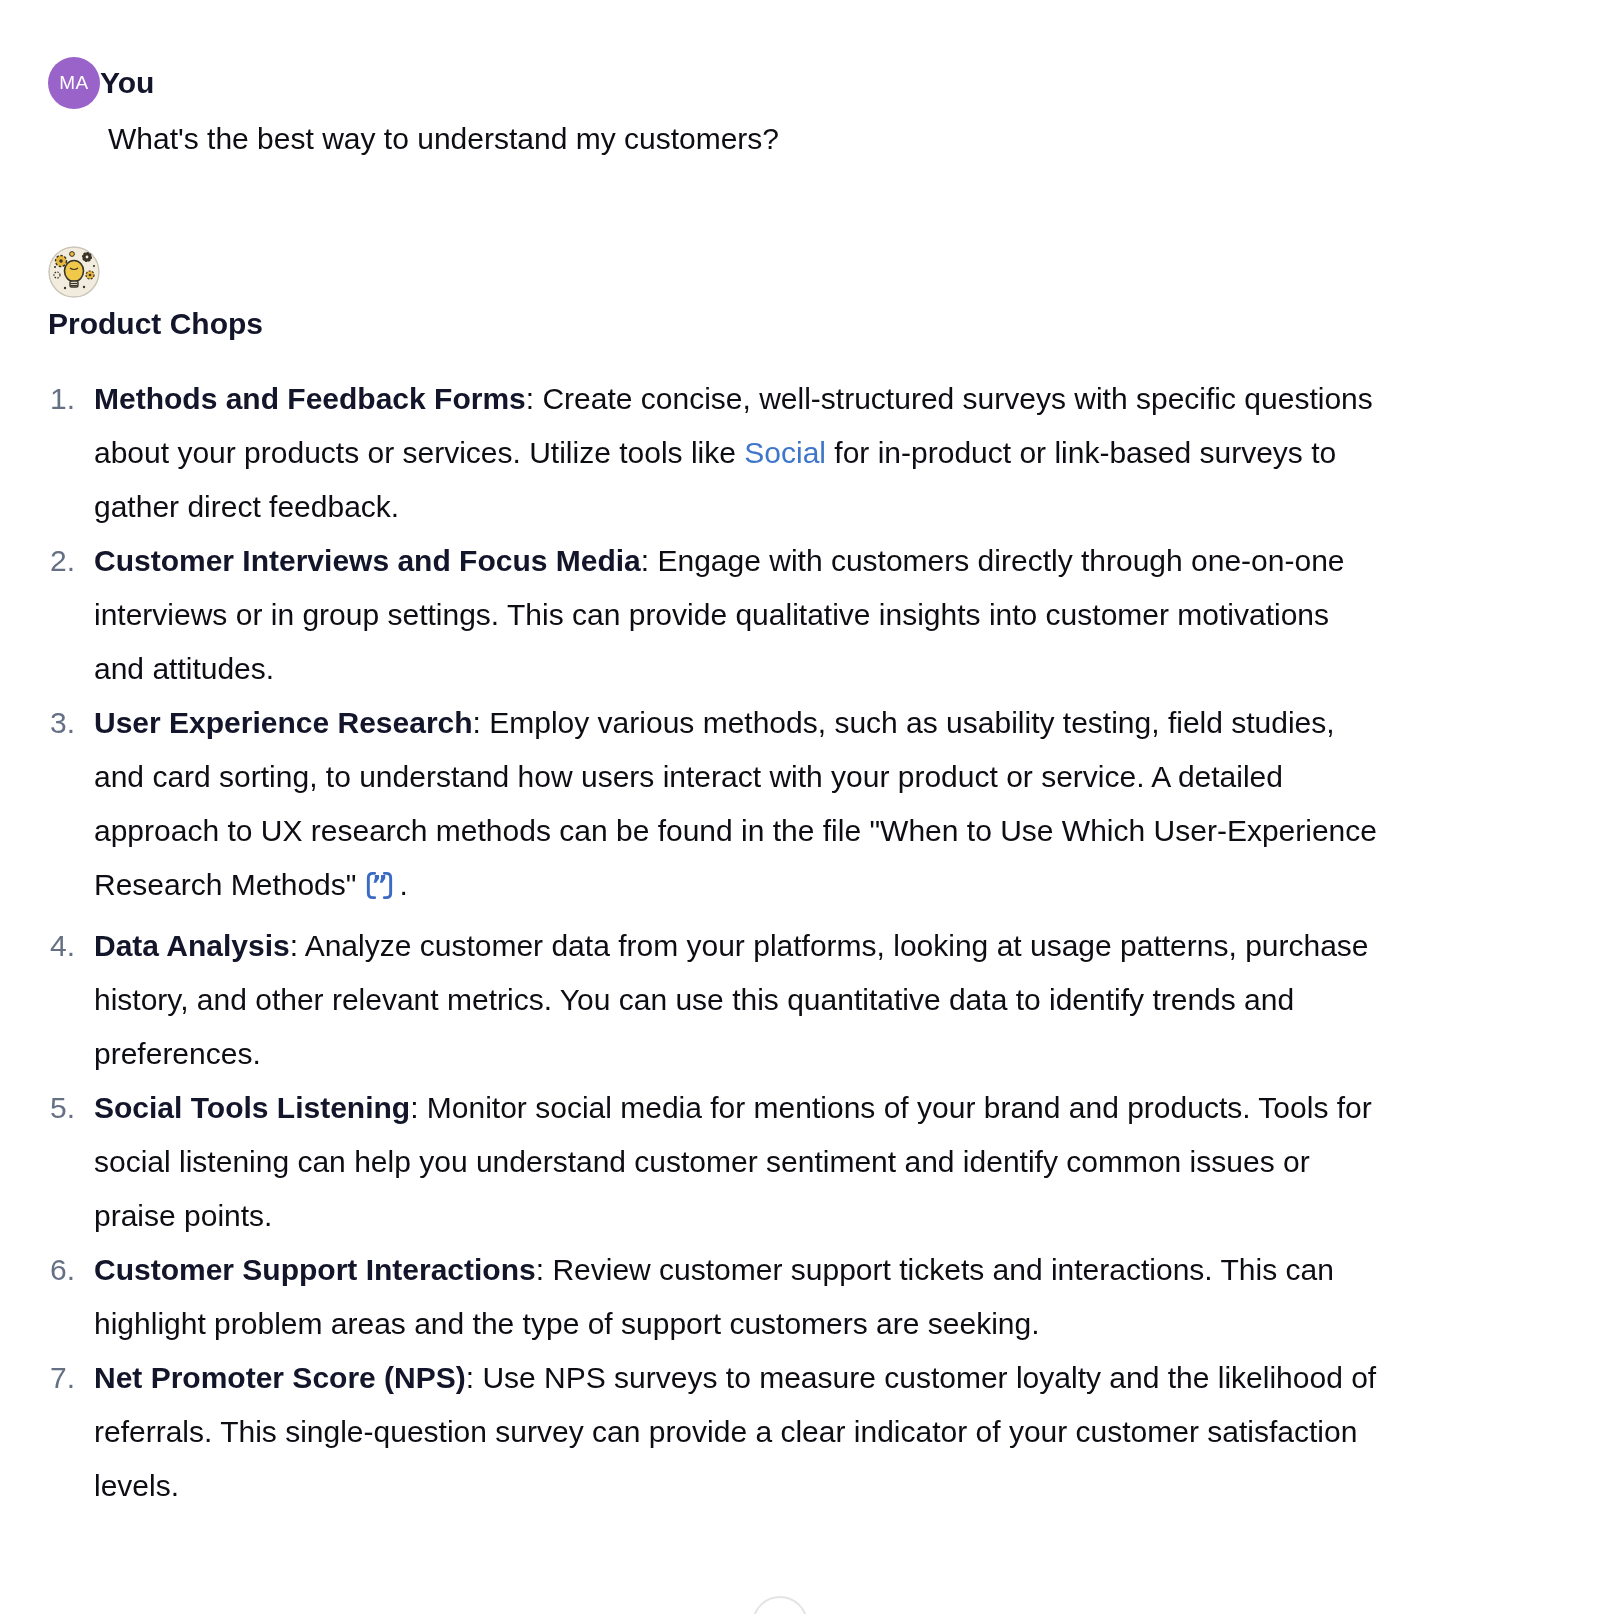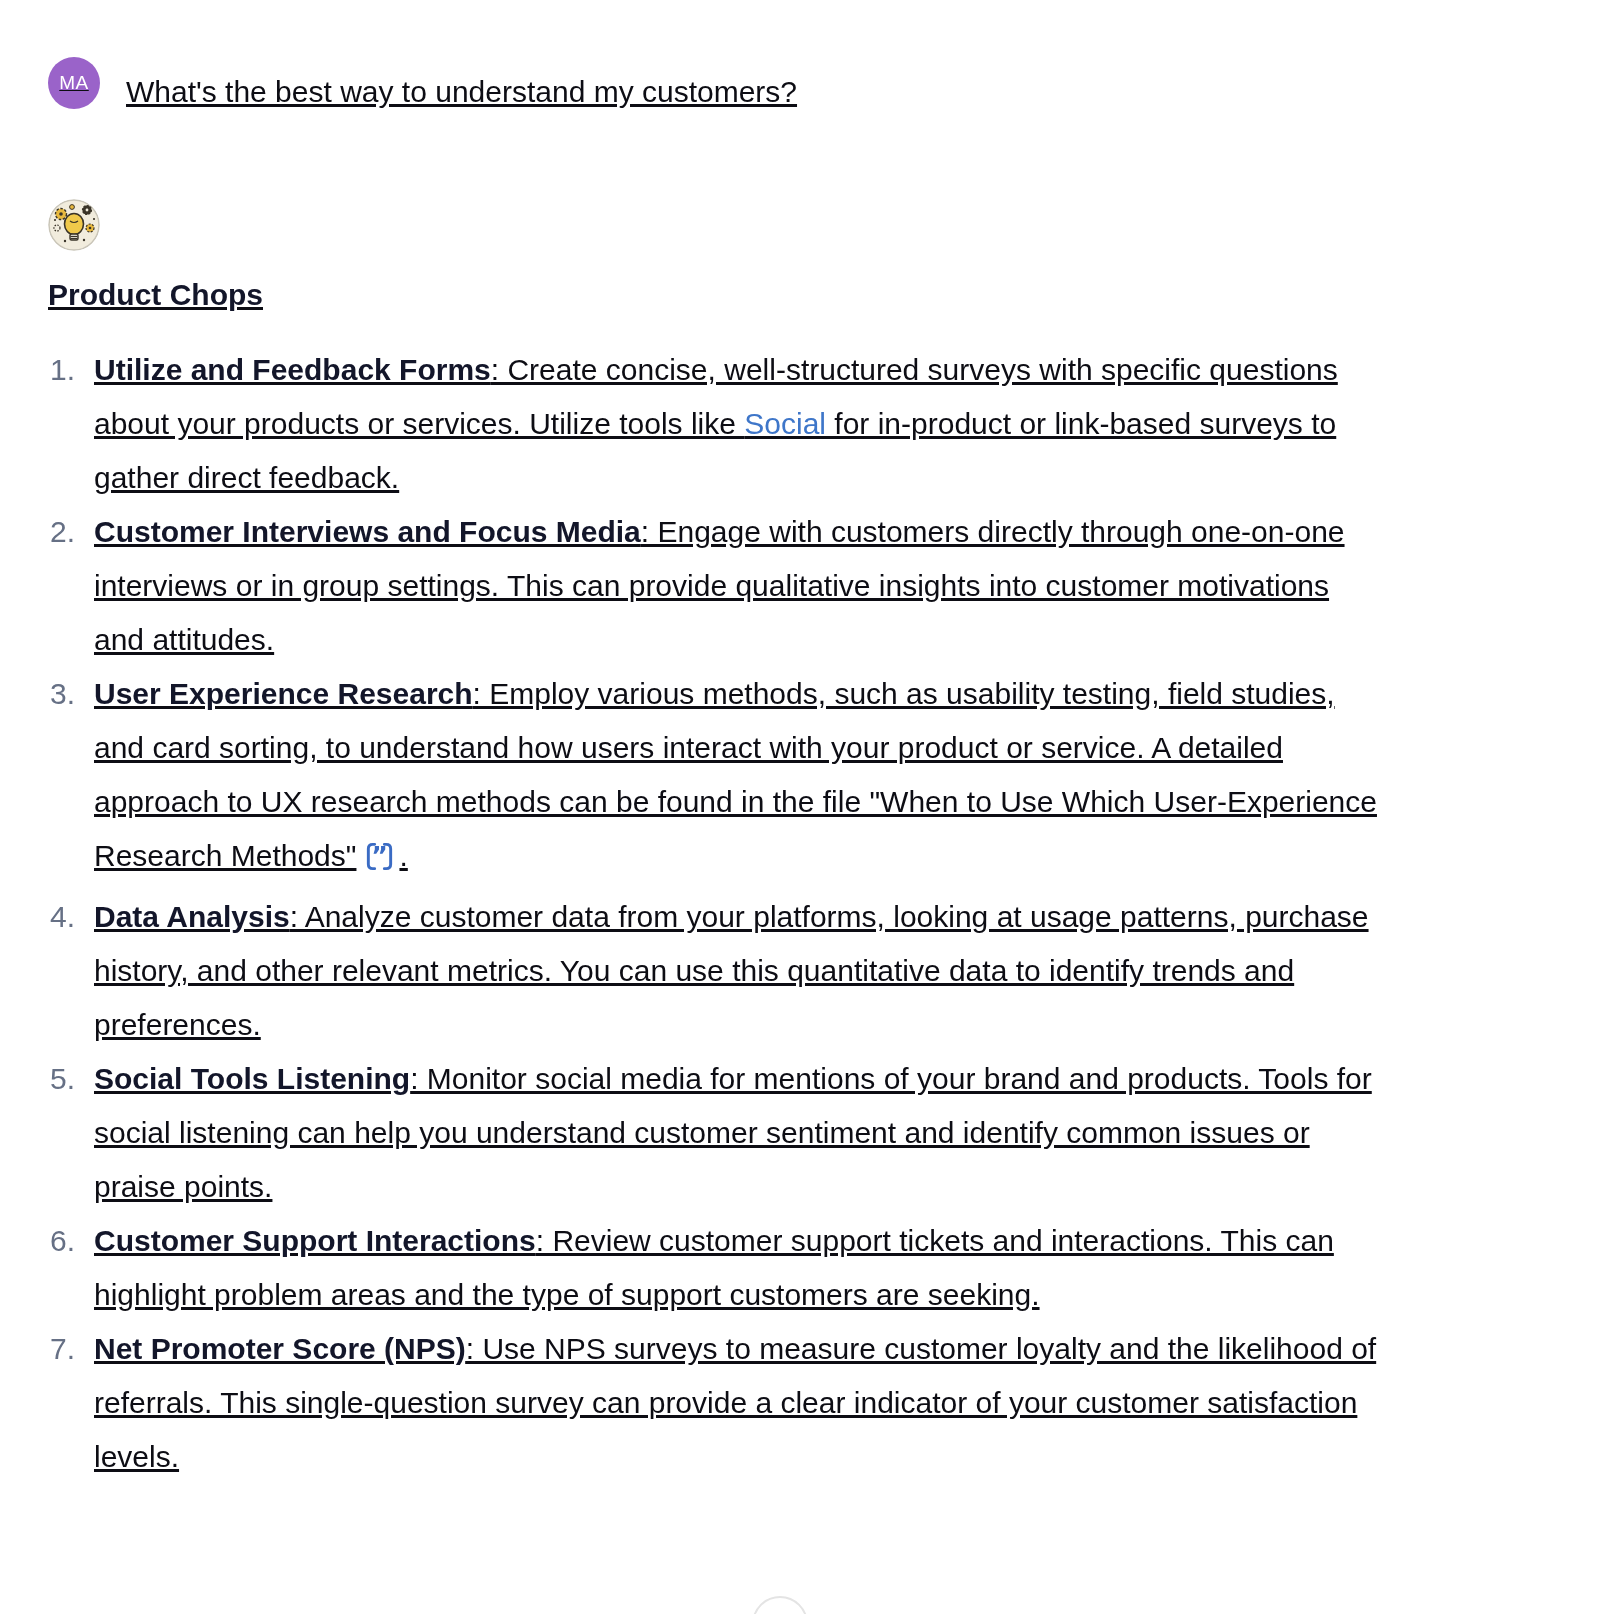--- a/index.html
+++ b/index.html
@@ -15,21 +15,21 @@
   html, body {
     margin: 0; padding: 0;
     width: 1598px; height: 1614px;
     background: #ffffff;
     overflow: hidden;
     font-family: "Liberation Sans", sans-serif;
     color: var(--text-primary);
     position: relative;
   }
   .thread { padding: 57px 48px 0 48px; }
-  .message { display: flex; gap: 18px; align-items: flex-start; text-decoration: underline; }
+  .message { display: flex; align-items: flex-start; }
   .message + .message { margin-top: 72px; flex-direction: column; }
   .avatar {
     width: 52px; height: 52px; border-radius: 50%;
     flex: none; overflow: hidden;
   }
   .avatar.user-avatar {
     background: var(--avatar-purple);
     color: #ffffff;
     display: flex; align-items: center; justify-content: center;
     font-size: 19px; letter-spacing: 0.5px;
@@ -86,20 +86,21 @@
 </head>
 <body>
 
 <div class="thread">
 
   <div class="message">
     <div class="avatar user-avatar">
       <span>MA</span>
     </div>
     <div class="content">
+      <div class="sender">You</div>
       <p class="body-text">What's the best way to understand my customers?</p>
     </div>
   </div>
 
   <div class="message">
     <div class="avatar">
       <span>
         <svg width="52" height="52" viewBox="0 0 52 52" xmlns="http://www.w3.org/2000/svg">
           <circle cx="26" cy="26" r="25" fill="#f1ecdd" stroke="#c9c5b8" stroke-width="1.5"></circle>
 
@@ -121,21 +122,21 @@
           <circle cx="17" cy="42" r="1.2" fill="#3a3428"></circle>
           <circle cx="36" cy="41" r="1.2" fill="#3a3428"></circle>
           <circle cx="46" cy="20" r="1.1" fill="#3a3428"></circle>
           <circle cx="7" cy="21" r="1.1" fill="#3a3428"></circle>
         </svg>
       </span>
     </div>
     <div class="content">
       <div class="sender">Product Chops</div>
       <ol class="strategies">
-          <li><strong class="run-in">Utilize and Feedback Forms</strong><span>: Create concise, well-structured surveys with specific questions about your products or services. Utilize tools like </span><a class="link">Social</a><span> for in-product or link-based surveys to gather direct feedback.</span></li>
+          <li><strong class="run-in">Methods and Feedback Forms</strong><span>: Create concise, well-structured surveys with specific questions about your products or services. Utilize tools like </span><a class="link">Social</a><span> for in-product or link-based surveys to gather direct feedback.</span></li>
           <li><strong class="run-in">Customer Interviews and Focus Media</strong><span>: Engage with customers directly through one-on-one interviews or in group settings. This can provide qualitative insights into customer motivations and attitudes.</span></li>
           <li><strong class="run-in">User Experience Research</strong><span>: Employ various methods, such as usability testing, field studies, and card sorting, to understand how users interact with your product or service. A detailed approach to UX research methods can be found in the file "When to Use Which User-Experience Research Methods"</span><span class="citation">
     <svg width="33" height="33" viewBox="0 0 34 34" xmlns="http://www.w3.org/2000/svg">
       <path d="M12 4.5 H10 Q5.5 4.5 5.5 9 V25 Q5.5 29.5 10 29.5 H12" fill="none" stroke="#3a6bc4" stroke-width="3" stroke-linecap="round"></path>
       <path d="M22 4.5 H24 Q28.5 4.5 28.5 9 V25 Q28.5 29.5 24 29.5 H22" fill="none" stroke="#3a6bc4" stroke-width="3" stroke-linecap="round"></path>
       <text x="17" y="24.5" text-anchor="middle" font-family="DejaVu Sans, sans-serif" font-size="26" font-weight="bold" fill="#3a6bc4">”</text>
     </svg>
   </span><span>.</span></li>
           <li><strong class="run-in">Data Analysis</strong><span>: Analyze customer data from your platforms, looking at usage patterns, purchase history, and other relevant metrics. You can use this quantitative data to identify trends and preferences.</span></li>
           <li><strong class="run-in">Social Tools Listening</strong><span>: Monitor social media for mentions of your brand and products. Tools for social listening can help you understand customer sentiment and identify common issues or praise points.</span></li>

